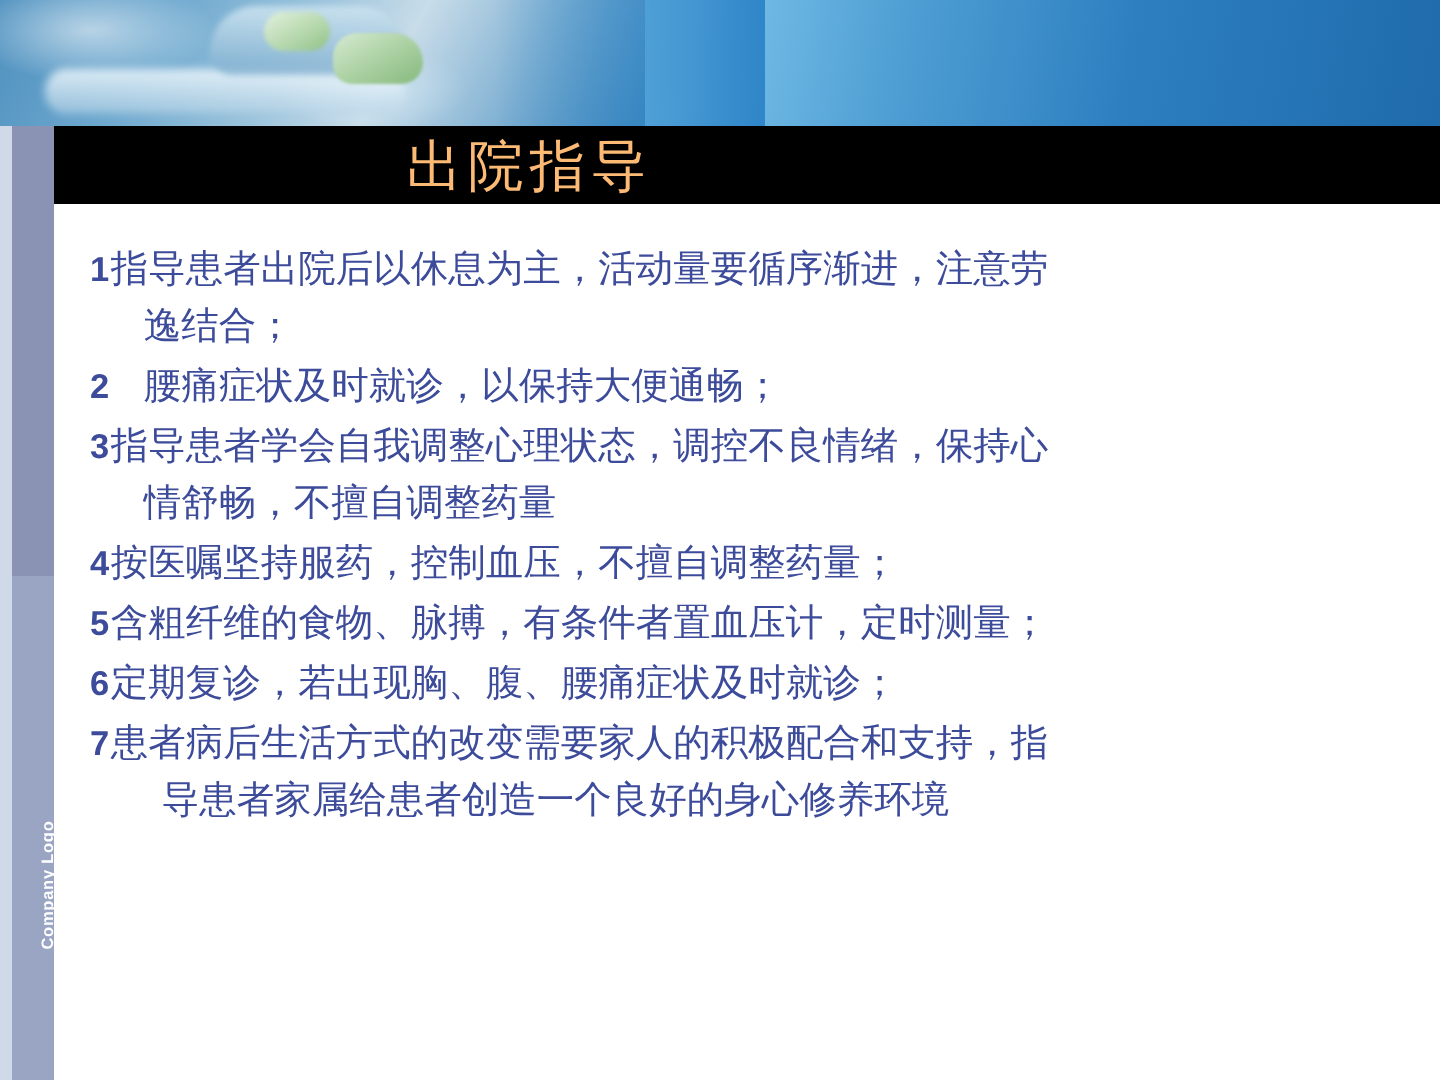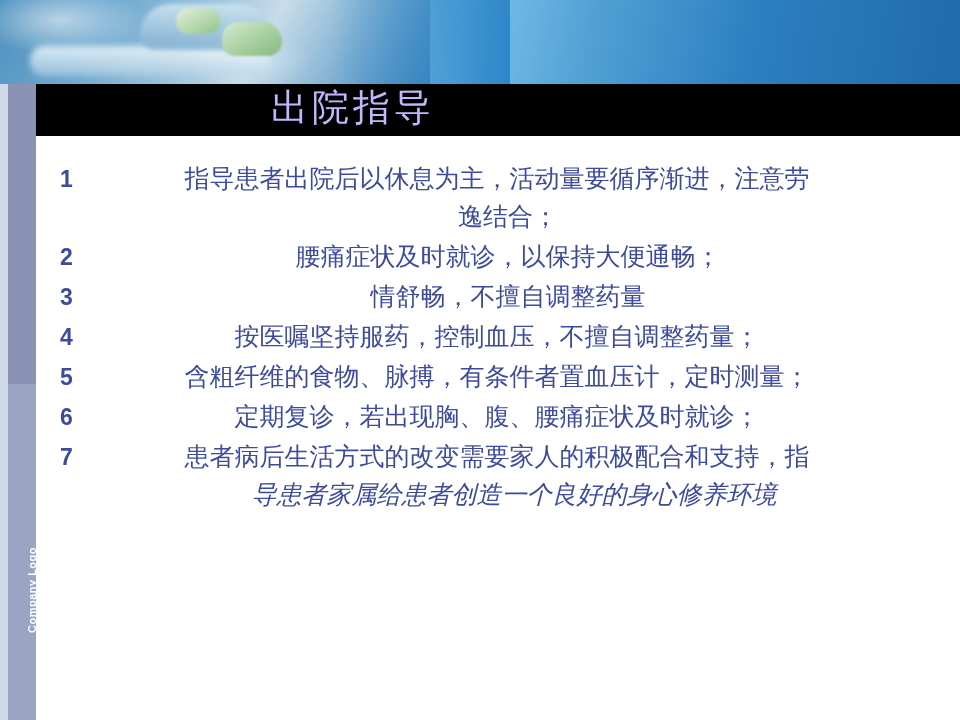--- a/index.html
+++ b/index.html
@@ -99,25 +99,25 @@
     left: 36px;
     top: 84px;
     width: 924px;
     height: 52px;
     background: #000000;
     display: flex;
     align-items: center;
     justify-content: center;
   }
   .title-text {
-    color: #c4b5fd;
+    color: #fdba74;
     font-size: 37px;
     line-height: 1;
     letter-spacing: 4px;
-    font-family: Liberation Mono, monospace;
+    font-family: Liberation Sans, sans-serif;
     padding-right: 290px;
   }
 
   
   .sidebar {
     position: absolute;
     left: 0;
     top: 84px;
     width: 36px;
     height: 636px;
@@ -173,29 +173,27 @@
   .bullet .num {
     flex: 0 0 auto;
     font-weight: bold;
     font-size: 23px;
     padding-right: 1px;
     font-family: "Liberation Sans", sans-serif;
   }
   .bullet .txt {
     flex: 1 1 auto;
     text-indent: 0;
-    text-align: center;
   }
   .bullet .txt .cont {
     display: block;
     padding-left: 22px;
   }
   .bullet.last .txt .cont {
     padding-left: 34px;
-    font-style: italic;
   }
 </style>
 </head>
 <body>
 
 <div class="slide">
 
   <div class="banner">
     <div class="photo"></div>
     <div class="glove2"></div>
@@ -226,20 +224,21 @@
     <div class="bullet">
       <span class="num">2</span>
       <span class="txt">
         <span class="cont">腰痛症状及时就诊，以保持大便通畅；</span>
       </span>
     </div>
 
     <div class="bullet">
       <span class="num">3</span>
       <span class="txt">
+        <span>指导患者学会自我调整心理状态，调控不良情绪，保持心</span>
         <span class="cont">情舒畅，不擅自调整药量</span>
       </span>
     </div>
 
     <div class="bullet">
       <span class="num">4</span>
       <span class="txt">
         <span>按医嘱坚持服药，控制血压，不擅自调整药量；</span>
       </span>
     </div>

